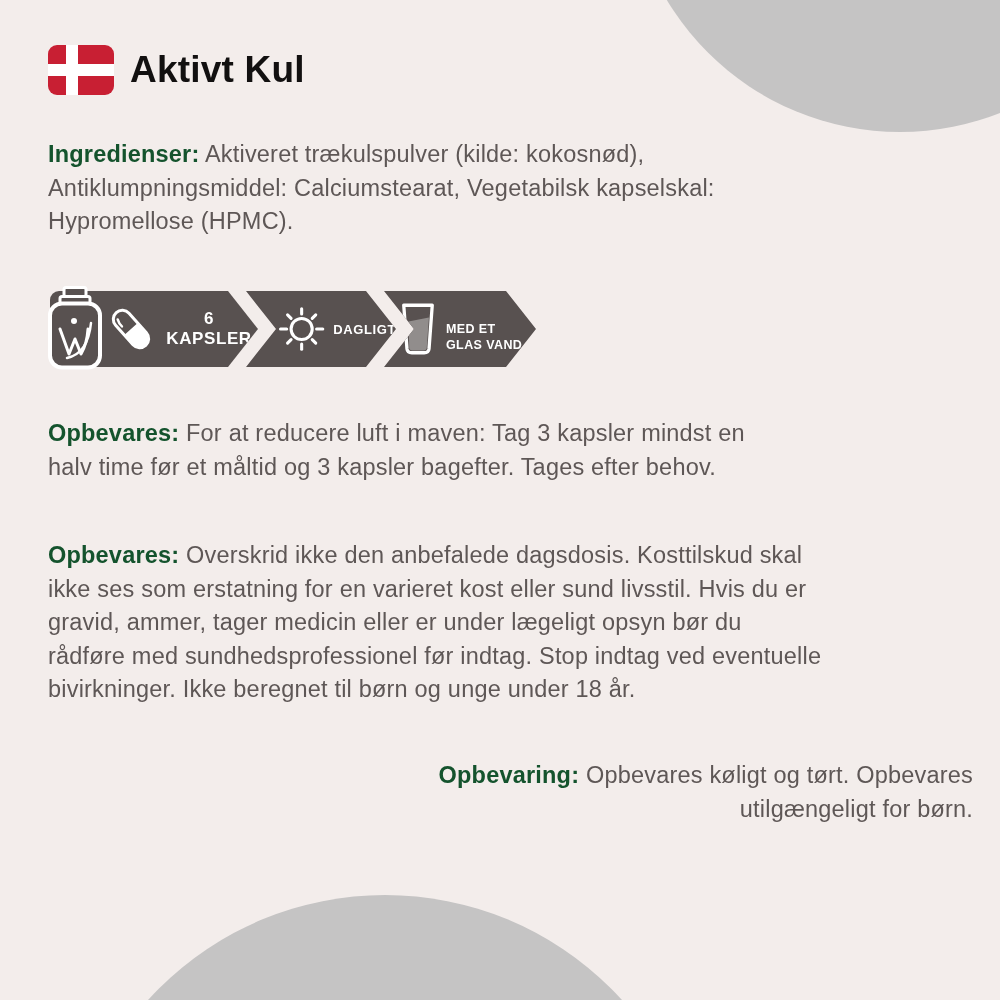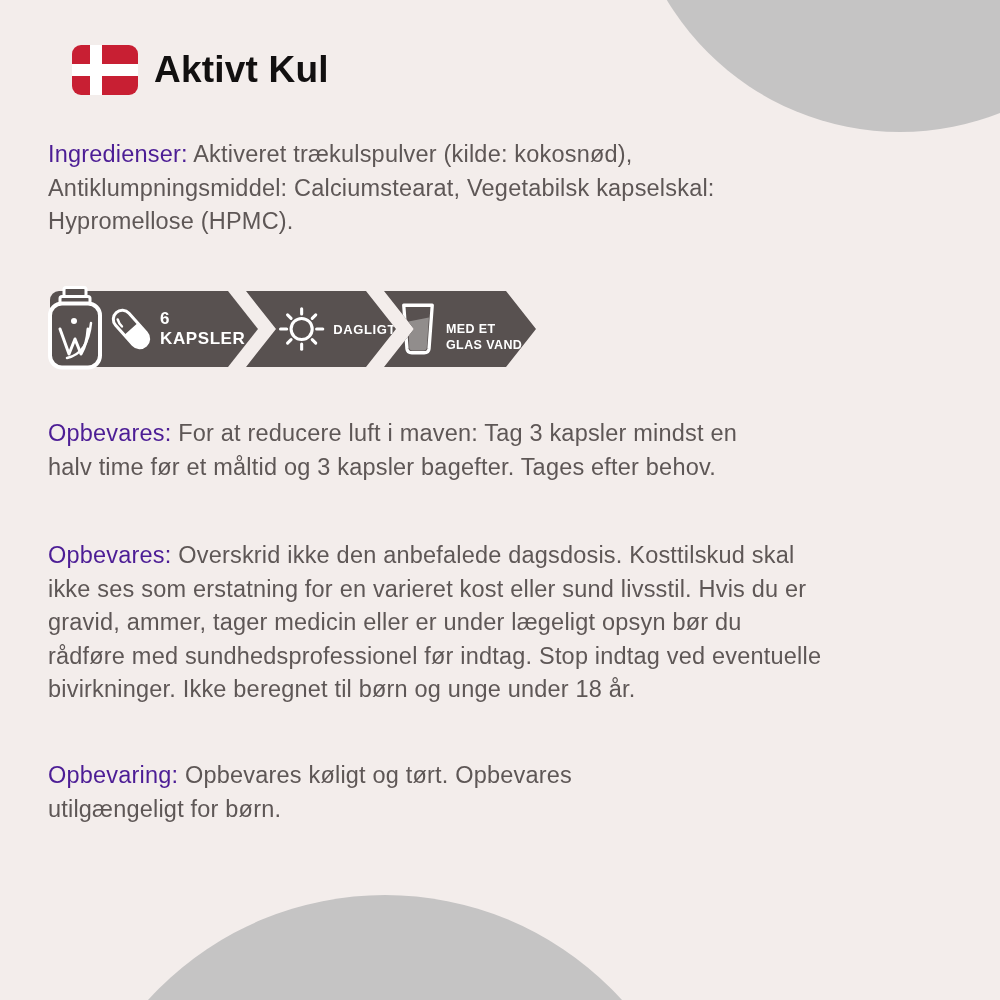--- a/index.html
+++ b/index.html
@@ -7,40 +7,40 @@
   body { font-family:"Liberation Sans", sans-serif; }
   .page {
     position:relative; width:1000px; height:1000px;
     background:#f3edeb; overflow:hidden;
   }
   .decor-circle { position:absolute; border-radius:50%; background:#c5c4c4; }
   .circle-top-right { width:544px; height:544px; left:628px; top:-412px; }
   .circle-bottom { width:640px; height:640px; left:65px; top:895px; }
 
   
-  .header { position:absolute; left:48px; top:45px; display:flex; align-items:center; gap:16px;margin-left:24px; }
+  .header { position:absolute; left:48px; top:45px; display:flex; align-items:center; gap:16px; }
   .flag {
     position:relative; width:66px; height:50px; background:#c81f33;
     border-radius:9px; overflow:hidden; flex:0 0 auto;
   }
   .flag .bar-v { position:absolute; left:18px; top:0; width:12px; height:100%; background:#ffffff; }
   .flag .bar-h { position:absolute; left:0; top:19px; width:100%; height:12px; background:#ffffff; }
   .title { font-size:37px; font-weight:700; color:#121010; letter-spacing:0.2px; }
 
   
   .para {
     position:absolute; left:48px; width:925px;
     font-size:23.5px; line-height:33.5px; color:#5e5756; letter-spacing:0.2px;
   }
-  .para b { font-weight:400; color:#4c1d95; }
+  .para b { font-weight:700; color:#14532d; }
   .para .body-text { white-space:pre-line; }
   .para-ingredients { top:138px; }
   .para-usage { top:417px; }
   .para-recommendation { top:539px; }
-  .para-storage { top:759px; }
+  .para-storage { top:759px;text-align:right; }
 
   
   .infographic { position:absolute; left:0; top:0; width:1000px; height:1000px; pointer-events:none; }
   .seg {
     position:absolute; top:291px; height:76px; background:#585150;
     display:flex; align-items:center; color:#ffffff;
   }
   .seg-1 {
     left:50px; width:208px; border-radius:9px 0 0 9px;
     clip-path:polygon(0 0, calc(100% - 30px) 0, 100% 50%, calc(100% - 30px) 100%, 0 100%);
@@ -52,21 +52,21 @@
     padding-left:31px;
   }
   .seg-3 {
     left:384px; width:152px;
     clip-path:polygon(0 0, calc(100% - 30px) 0, 100% 50%, calc(100% - 30px) 100%, 0 100%, 30px 50%);
     padding-left:15px;
   }
   .seg .step-label {
     font-weight:700; color:#ffffff; white-space:pre-line;
   }
-  .label-capsules { font-size:17px; letter-spacing:0.6px; margin-left:6px; }
+  .label-capsules { font-size:17px; letter-spacing:0.6px; margin-left:6px;text-align:center; }
   .label-daily { font-size:13px; letter-spacing:0.6px; margin-left:7px; }
   .label-water { font-size:12.5px; letter-spacing:0.4px; line-height:16px; margin-left:9px;margin-top:16px; }
   .jar { position:absolute; left:46px; top:285px; width:58px; height:86px; }
   .icon-svg { display:block; }
 </style>
 </head>
 <body>
 
 <div class="page">
 

